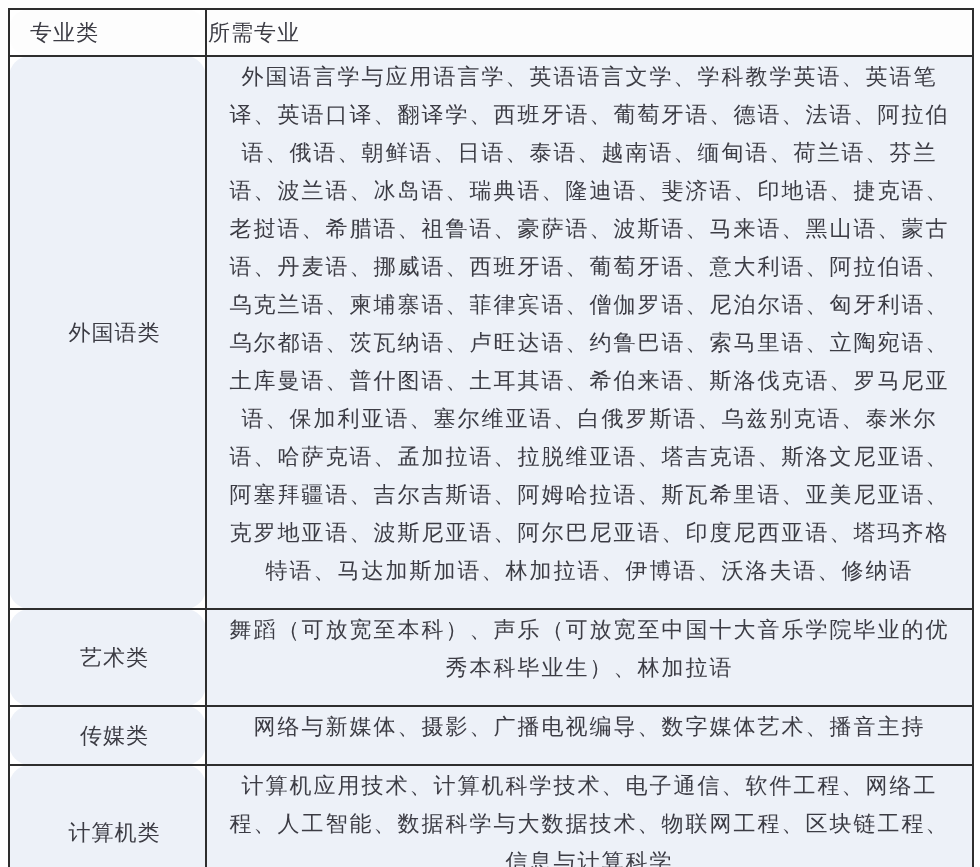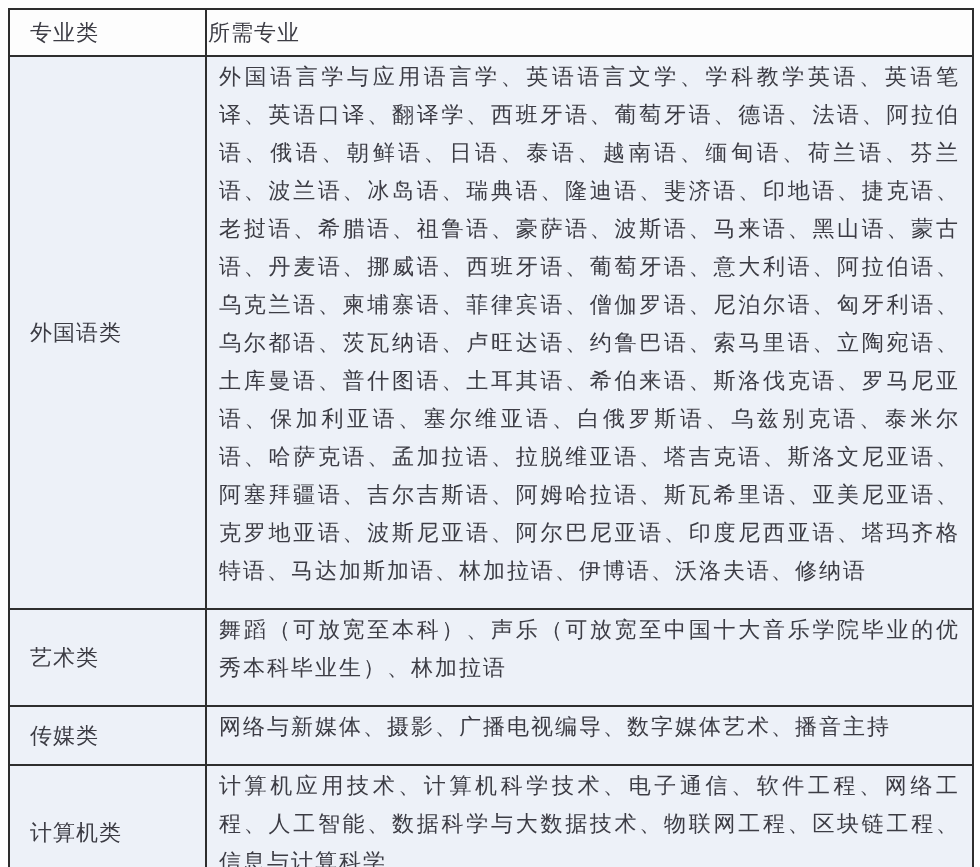--- a/index.html
+++ b/index.html
@@ -32,26 +32,28 @@
   table.majors thead th {
     background: #fdfdfd;
     height: 43px;
     text-align: left;
     vertical-align: middle;
     letter-spacing: 1px;
   }
   th.col1, td.col1 {
     padding-left: 20px;
     padding-right: 6px;
+    border-radius: 21px;
   }
   th.col2 {
   }
   
   table.majors tbody td {
     background: #edf1f8;
+    text-align: center;
   }
   td.col1 {
     vertical-align: middle;
     letter-spacing: 1px;
     line-height: 30px;
   }
   td.col2 {
     padding: 1px 12px 18px 12px;
     line-height: 38px;
     letter-spacing: 2px;

